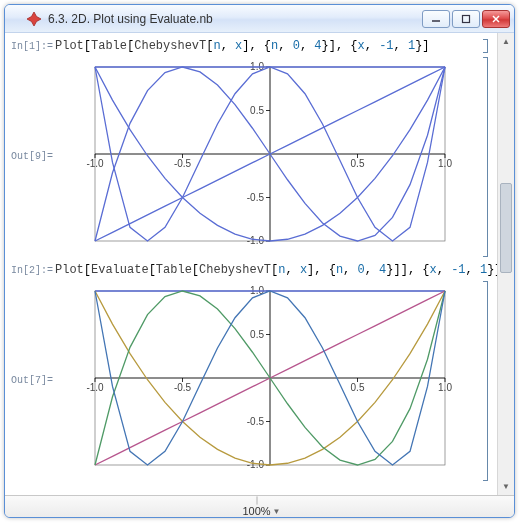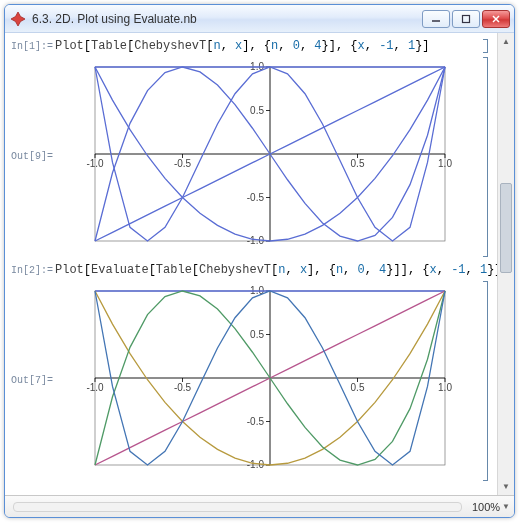--- a/index.html
+++ b/index.html
@@ -19,21 +19,21 @@
     box-shadow: 0 0 4px rgba(0,0,0,.25);
     display: flex; flex-direction: column;
     background: #f3f7fc;
     overflow: hidden;
   }
   .titlebar {
     height: 28px;
     background: linear-gradient(#f8fbff,#e2ecfb 45%,#d4e2f7 55%,#e7f0fb);
     border-bottom: 1px solid #c3d4ec;
     display: flex; align-items: center;
-    padding: 0 4px 0 5px;
+    padding: 0 4px 0 21px;
   }
   .app-icon { width:16px; height:16px; margin-right:6px; display:flex; align-items:center; justify-content:center;}
   .app-icon svg { display:block; }
   .title { font-size: 12px; color:#333; flex:1; white-space:nowrap; }
   .winbtns { display:flex; gap:2px; }
   .winbtn {
     width:28px; height:18px;
     border:1px solid #7f9cc4;
     border-radius:3px;
     background: linear-gradient(#fafdff,#e1ecfa);
@@ -72,20 +72,21 @@
   }
   .vscroll .arrow.up{top:0}
   .vscroll .arrow.down{bottom:0}
   .statusbar {
     height:22px;
     border-top:1px solid #c8c8c8;
     background:linear-gradient(#fafafa,#ececec);
     display:flex; align-items:center;
     padding:0 4px 0 8px;
     font-size:11px;
+    flex-direction:column;
   }
   .hscroll-track {
     flex:1; height:10px;
     background:#f2f2f2;
     border:1px solid #d4d4d4;
     border-radius:4px;
     margin-right:10px;
   }
   .zoom { display:flex; align-items:center; gap:2px; color:#333;}
   .zoom .caret { font-size:8px; color:#666;}

